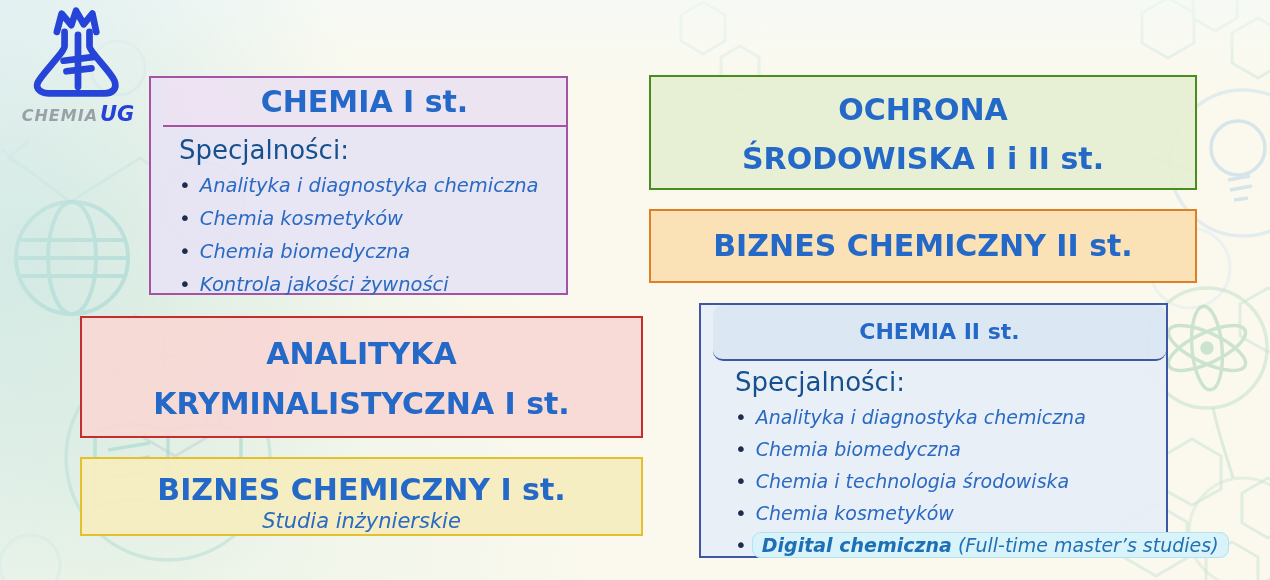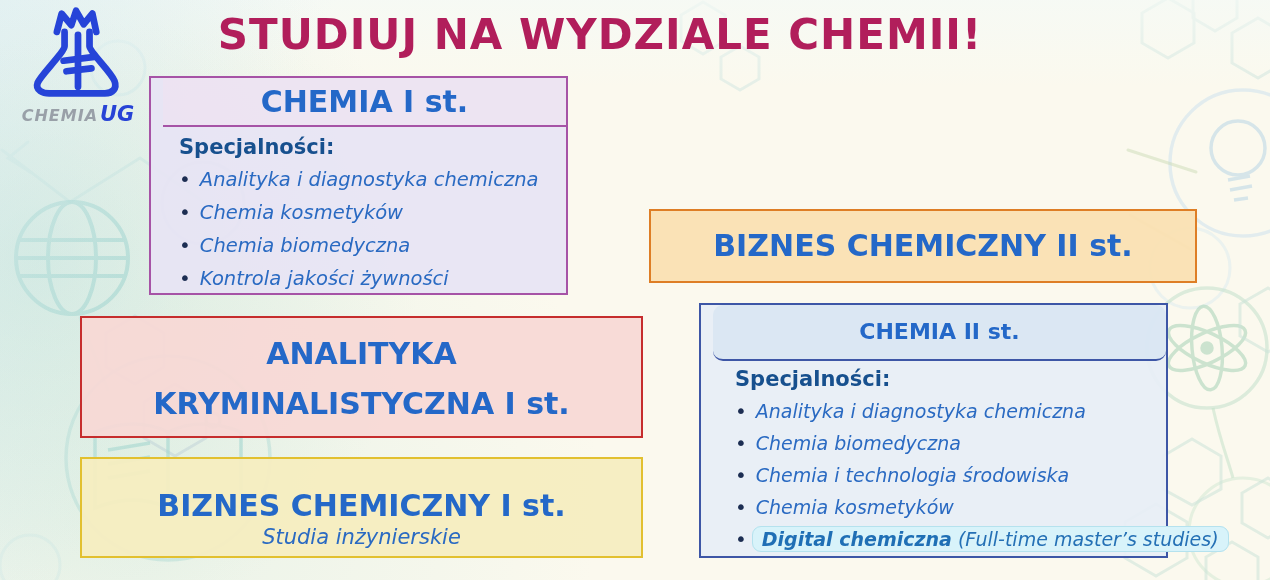--- a/index.html
+++ b/index.html
@@ -27,21 +27,21 @@
   
   .logo{position:absolute;left:12px;top:6px;width:132px;height:130px;text-align:center;}
   .logo-text{font-weight:bold;font-style:italic;line-height:1;margin-top:-2px;}
   .logo-text .gray{color:#99a0a8;font-size:16px;letter-spacing:1px;}
   .logo-text .blue{color:var(--logo-blue,#2743d6);font-size:21px;margin-left:2px;}
   
   .box{position:absolute;border:2px solid;box-sizing:border-box;}
   .headline{font-weight:bold;color:var(--headline-blue,#2468c8);text-align:center;}
   .box-header{border-bottom:2px solid;text-align:center;font-weight:bold;
     color:var(--headline-blue,#2468c8);margin-left:12px;}
-  .subheading{font-weight:bold;font-size:21px;color:var(--dark-blue,#17508e);}
+  .subheading{font-weight:normal;font-size:26px;color:var(--dark-blue,#17508e);}
   ul.spec-list{list-style:none;margin:4px 0 0 0;padding:0;}
   ul.spec-list li{
     font-style:italic;font-size:19.5px;line-height:33px;
     color:var(--body-blue,#2a6ac2);white-space:nowrap;
   }
   ul.spec-list li::before{content:"\2022";color:#1c2d52;font-style:normal;
     margin-right:9px;font-size:20px;}
   
   .box-chemia1{left:149px;top:76px;width:419px;height:219px;border-color:var(--purple-border,#a653a6);background:rgba(231,228,244,0.92);}
   .box-chemia1 .box-header{height:47px;line-height:47px;font-size:30px;border-color:var(--purple-border,#a653a6);background:rgba(240,226,240,0.55);}
@@ -49,21 +49,21 @@
   
   .box-ochrona{left:649px;top:75px;width:548px;height:115px;border-color:var(--green-border,#4a8b1f);background:rgba(229,239,211,0.93);padding-top:8px;}
   .box-ochrona .headline{font-size:30px;line-height:49px;}
   
   .box-biznes2{left:649px;top:209px;width:548px;height:74px;border-color:var(--orange-border,#de7e25);background:rgba(250,224,178,0.95);}
   .box-biznes2 .headline{font-size:30px;line-height:70px;}
   
   .box-analityka{left:80px;top:316px;width:563px;height:122px;border-color:var(--red-border,#c62d2d);background:rgba(247,216,213,0.93);padding-top:11px;}
   .box-analityka .headline{font-size:30px;line-height:50px;}
   
-  .box-biznes1{left:80px;top:457px;width:563px;height:101px;border-color:var(--yellow-border,#e2c02f);background:rgba(246,237,192,0.95);padding-top:28px;}
+  .box-biznes1{left:80px;top:457px;width:563px;height:79px;border-color:var(--yellow-border,#e2c02f);background:rgba(246,237,192,0.95);padding-top:12px;}
   .box-biznes1 .headline{font-size:30px;line-height:38px;}
   .box-biznes1 .sub{font-style:italic;font-size:21px;color:var(--body-blue,#2a6ac2);text-align:center;margin-top:0;}
   
   .box-chemia2{left:699px;top:303px;width:469px;height:255px;border-color:var(--navy-border,#3d56a6);background:rgba(231,238,246,0.93);}
   .box-chemia2 .box-header{height:54px;line-height:54px;font-size:22px;border-color:var(--navy-border,#3d56a6);background:rgba(214,228,242,0.75);border-radius:10px;}
   .box-chemia2 .box-body{padding:6px 0 0 34px;}
   .box-chemia2 ul.spec-list li{line-height:32px;font-size:19px;}
   .pill{
     background:var(--highlight-bg,#d8f3fa);border:1px solid #b5e2ee;border-radius:9px;
     padding:1px 9px;margin-left:-4px;
@@ -159,35 +159,38 @@
         <path d="M60,30 L60,84"></path>
         <path d="M45,57 L77,53"></path>
         <path d="M48,68 L74,65"></path>
       </g>
     </svg>
     <div class="logo-text">
       <span class="gray">CHEMIA</span><span class="blue">UG</span>
     </div>
   </div>
 
-  <div class="page-title">STUDIUJ NA WYDZIALE CHEMII!</div>
 
   <div class="box box-chemia1">
     <div class="box-header">CHEMIA I st.</div>
     <div class="box-body">
       <div class="subheading">Specjalności:</div>
       <ul class="spec-list">
         <li>Analityka i diagnostyka chemiczna</li>
         <li>Chemia kosmetyków</li>
         <li>Chemia biomedyczna</li>
         <li>Kontrola jakości żywności</li>
       </ul>
     </div>
   </div>
 
+  <div class="box box-ochrona">
+    <div class="headline">OCHRONA</div>
+    <div class="headline">ŚRODOWISKA I i II st.</div>
+  </div>
 
   <div class="box box-analityka">
     <div class="headline">ANALITYKA</div>
     <div class="headline">KRYMINALISTYCZNA I st.</div>
   </div>
 
   <div class="box box-biznes2">
     <div class="headline">BIZNES CHEMICZNY II st.</div>
   </div>
 

